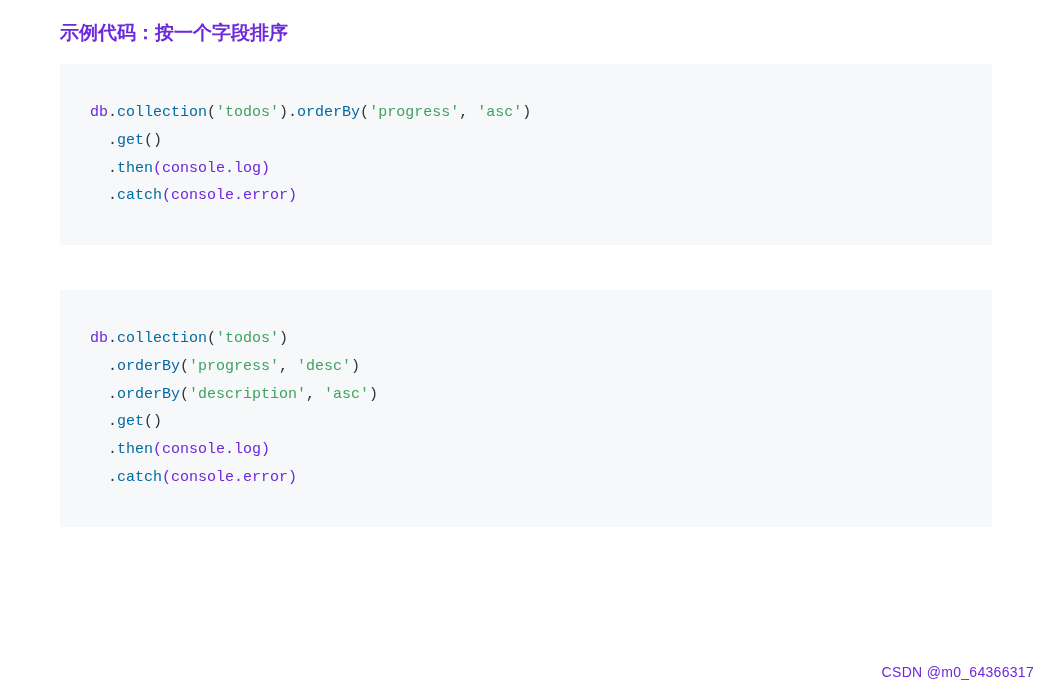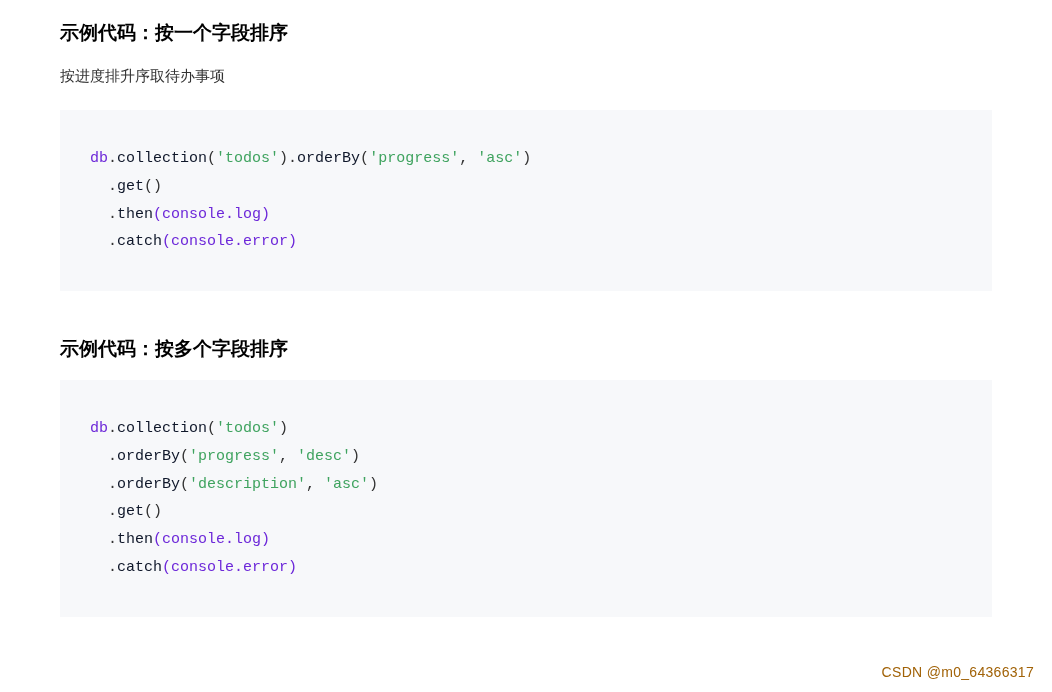--- a/index.html
+++ b/index.html
@@ -13,68 +13,66 @@
       padding: 20px 60px;
       color: #1a1a1a;
       width: 1052px;
     }
     .section {
       margin-bottom: 45px;
     }
     .section-title {
       font-size: 19px;
       font-weight: 700;
-      color: #000000;
+      color: #6d28d9;
       margin-bottom: 18px;
     }
     .section-desc {
       font-size: 15px;
       color: #333;
       margin-bottom: 22px;
       line-height: 1.6;
     }
     .code-block {
       background: #f7f8fa;
       padding: 35px 30px;
       font-family: "SFMono-Regular", Consolas, "Liberation Mono", Menlo, monospace;
       font-size: 15px;
       line-height: 1.85;
       color: #333;
       white-space: pre;
       overflow-x: auto;
     }
-    .tok-method { color: #0f172a; }
+    .tok-method { color: #0369a1; }
     .tok-string { color: #3fa35f; font-family: Liberation Mono, monospace; }
     .tok-punct { color: #333; }
     .tok-plain { color: #6d28d9; }
     .watermark {
       position: fixed;
       bottom: 12px;
       right: 18px;
       font-size: 14px;
-      color: #a16207;
+      color: #6d28d9;
       font-family: Arial, sans-serif;
       letter-spacing: 0.3px;
       margin-top: 32px;
     }
   </style>
 </head>
 <body>
 
 <div class="section">
   <h3 class="section-title">示例代码：按一个字段排序</h3>
-  <p class="section-desc">按进度排升序取待办事项</p>
   <div class="code-block"><span class="tok-plain">db</span><span class="tok-punct">.</span><span class="tok-method">collection</span><span class="tok-punct">(</span><span class="tok-string">'todos'</span><span class="tok-punct">).</span><span class="tok-method">orderBy</span><span class="tok-punct">(</span><span class="tok-string">'progress'</span><span class="tok-punct">, </span><span class="tok-string">'asc'</span><span class="tok-punct">)</span><span class="tok-punct">
   .</span><span class="tok-method">get</span><span class="tok-punct">()</span><span class="tok-punct">
   .</span><span class="tok-method">then</span><span class="tok-plain">(console.log)</span><span class="tok-punct">
   .</span><span class="tok-method">catch</span><span class="tok-plain">(console.error)</span></div>
 </div>
 
 <div class="section">
-  <h3 class="section-title">示例代码：按多个字段排序</h3>
   <div class="code-block"><span class="tok-plain">db</span><span class="tok-punct">.</span><span class="tok-method">collection</span><span class="tok-punct">(</span><span class="tok-string">'todos'</span><span class="tok-punct">)</span><span class="tok-punct">
   .</span><span class="tok-method">orderBy</span><span class="tok-punct">(</span><span class="tok-string">'progress'</span><span class="tok-punct">, </span><span class="tok-string">'desc'</span><span class="tok-punct">)</span><span class="tok-punct">
   .</span><span class="tok-method">orderBy</span><span class="tok-punct">(</span><span class="tok-string">'description'</span><span class="tok-punct">, </span><span class="tok-string">'asc'</span><span class="tok-punct">)</span><span class="tok-punct">
   .</span><span class="tok-method">get</span><span class="tok-punct">()</span><span class="tok-punct">
   .</span><span class="tok-method">then</span><span class="tok-plain">(console.log)</span><span class="tok-punct">
   .</span><span class="tok-method">catch</span><span class="tok-plain">(console.error)</span></div>
 </div>
 
 <div class="watermark">CSDN @m0_64366317</div>
 

